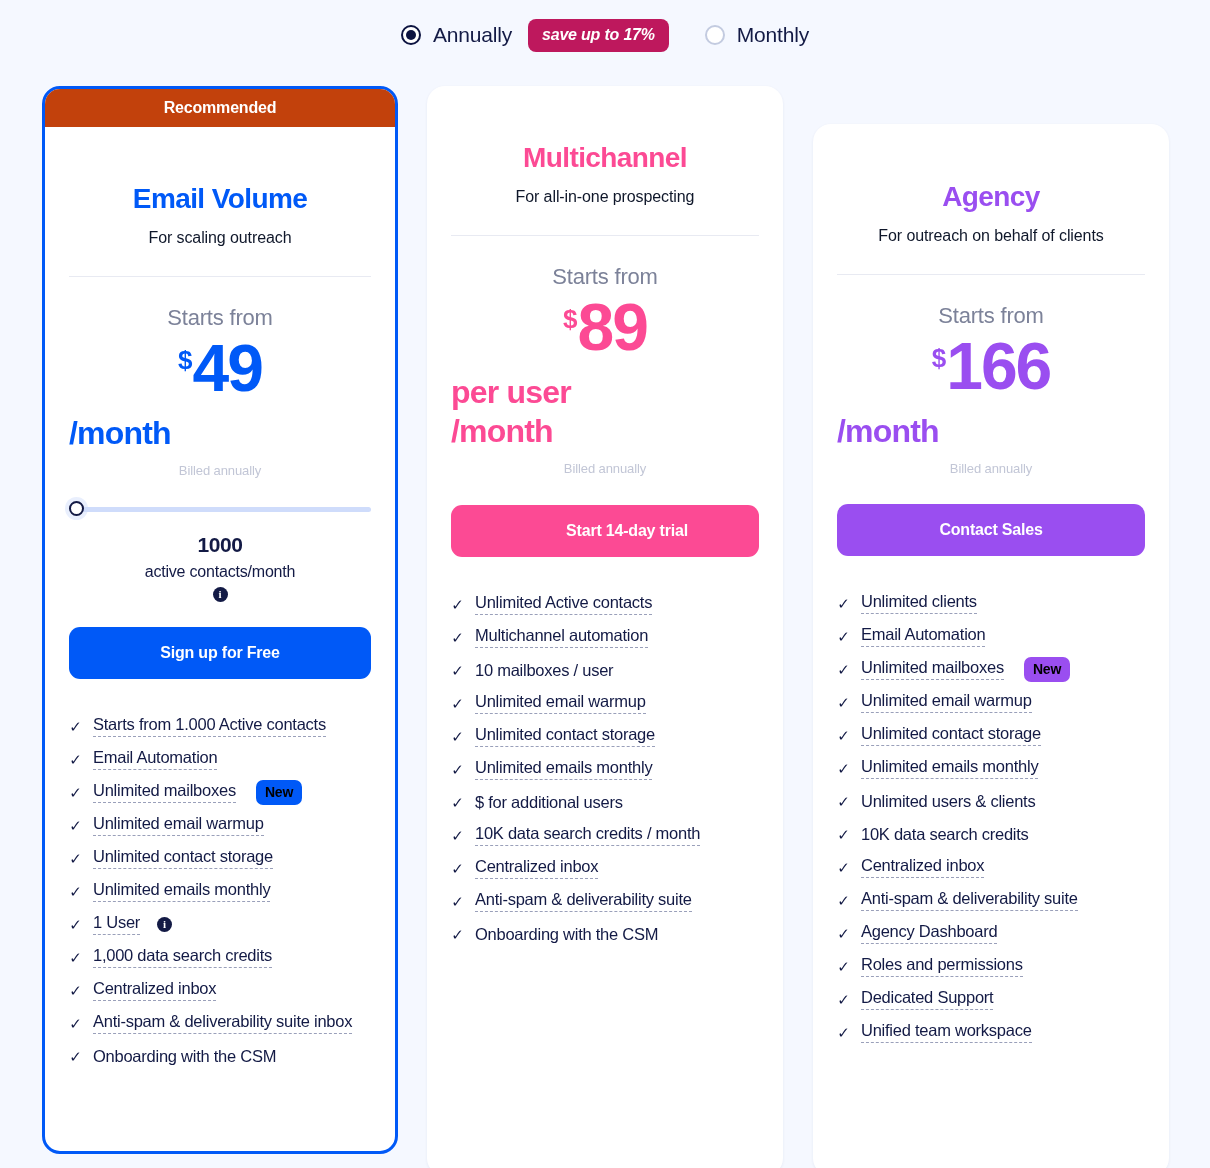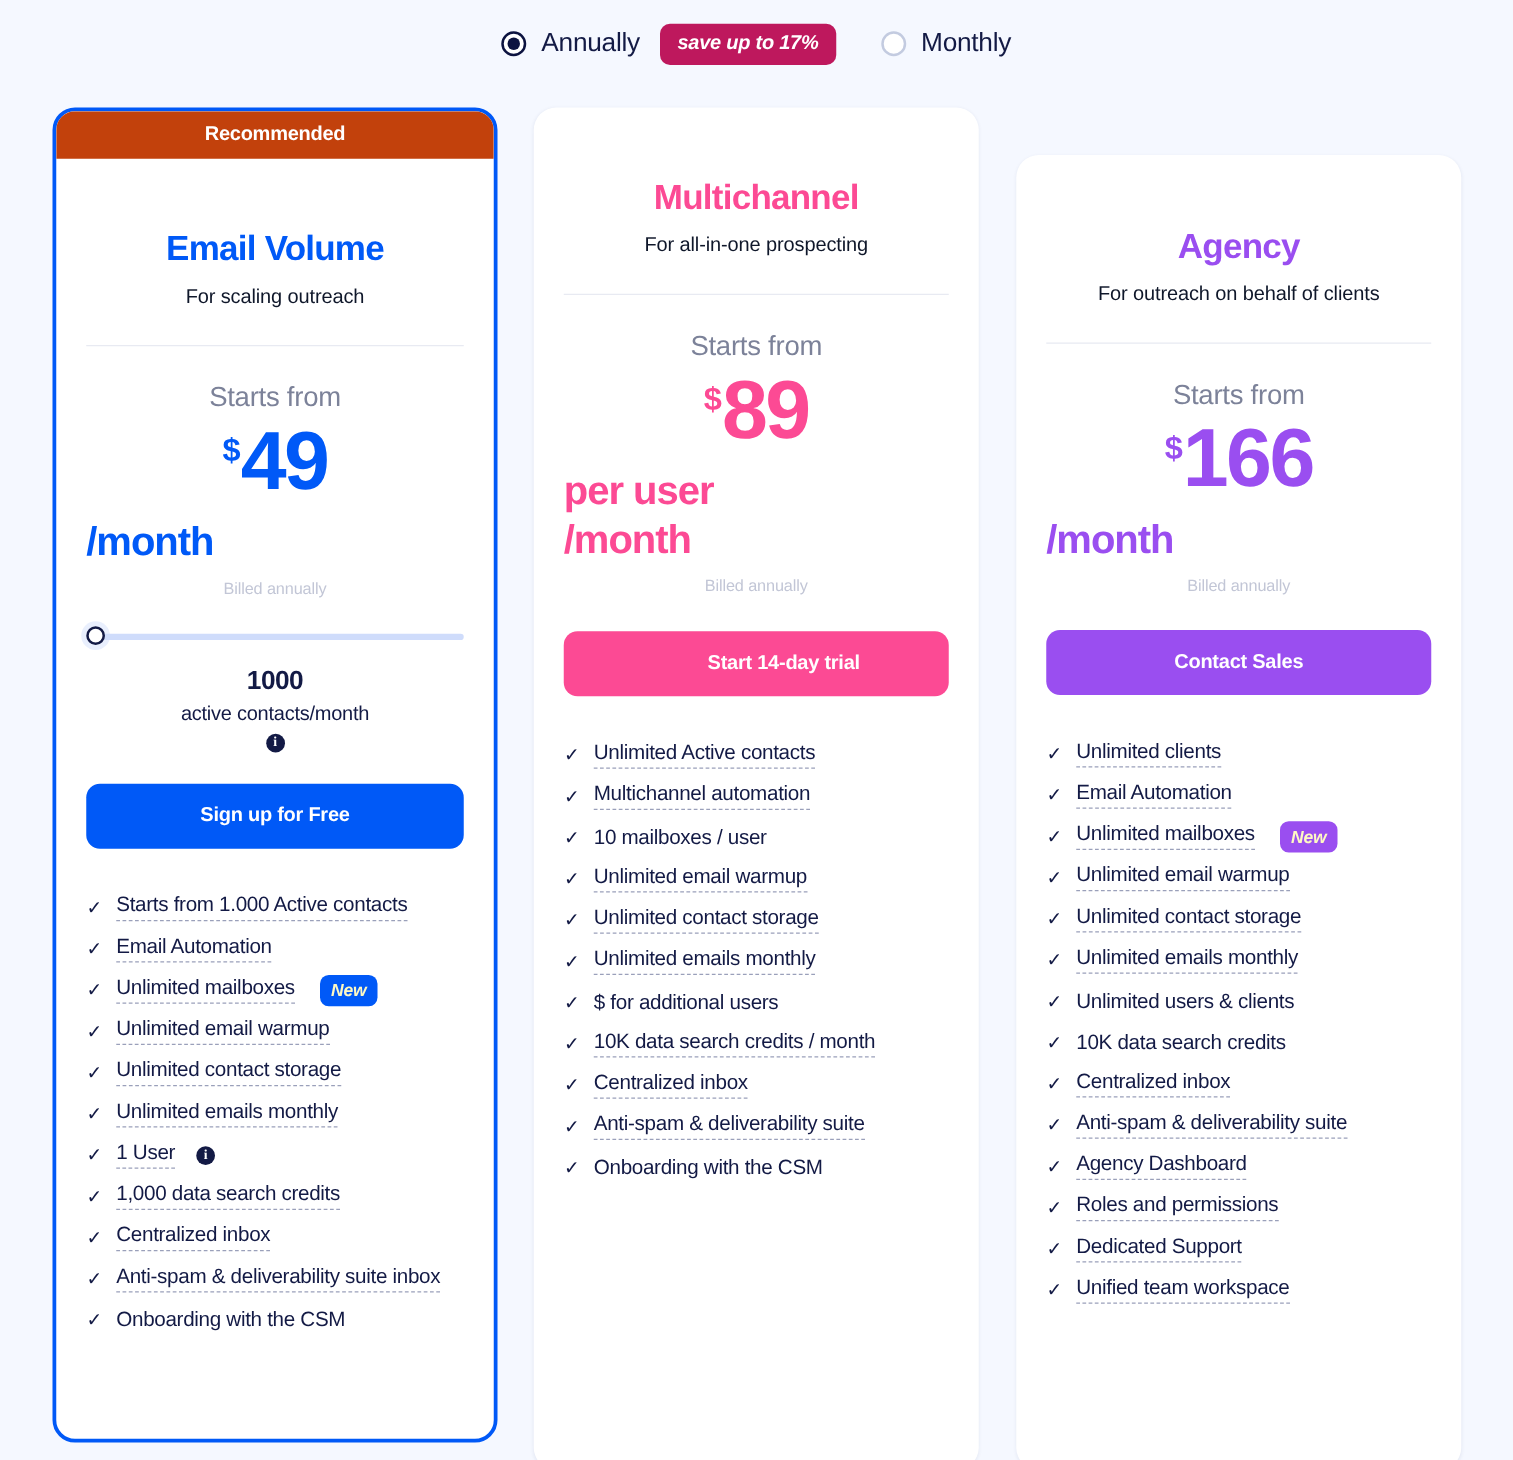--- a/index.html
+++ b/index.html
@@ -283,28 +283,27 @@
     color: #131a45;
     letter-spacing: -0.25px;
     white-space: nowrap;
   }
   .feature-text.dotted {
     border-bottom: 1px dashed #9aa0ba;
     padding-bottom: 2px;
   }
   .new-badge {
     margin-left: 9px;
-    color: #fef9c3;
+    color: #000000;
     font-size: 14px;
     font-weight: bold;
     padding: 4px 9px 5px;
     border-radius: 7px;
     letter-spacing: -0.2px;
     cursor: pointer;
-    font-style: italic;
   }
   .badge-blue { background: #0059f7; }
   .badge-purple { background: #9a4ef0; }
 </style>
 </head>
 <body>
 
 <div class="billing-bar">
   <div class="toggle-option">
     <span class="radio checked"></span>

